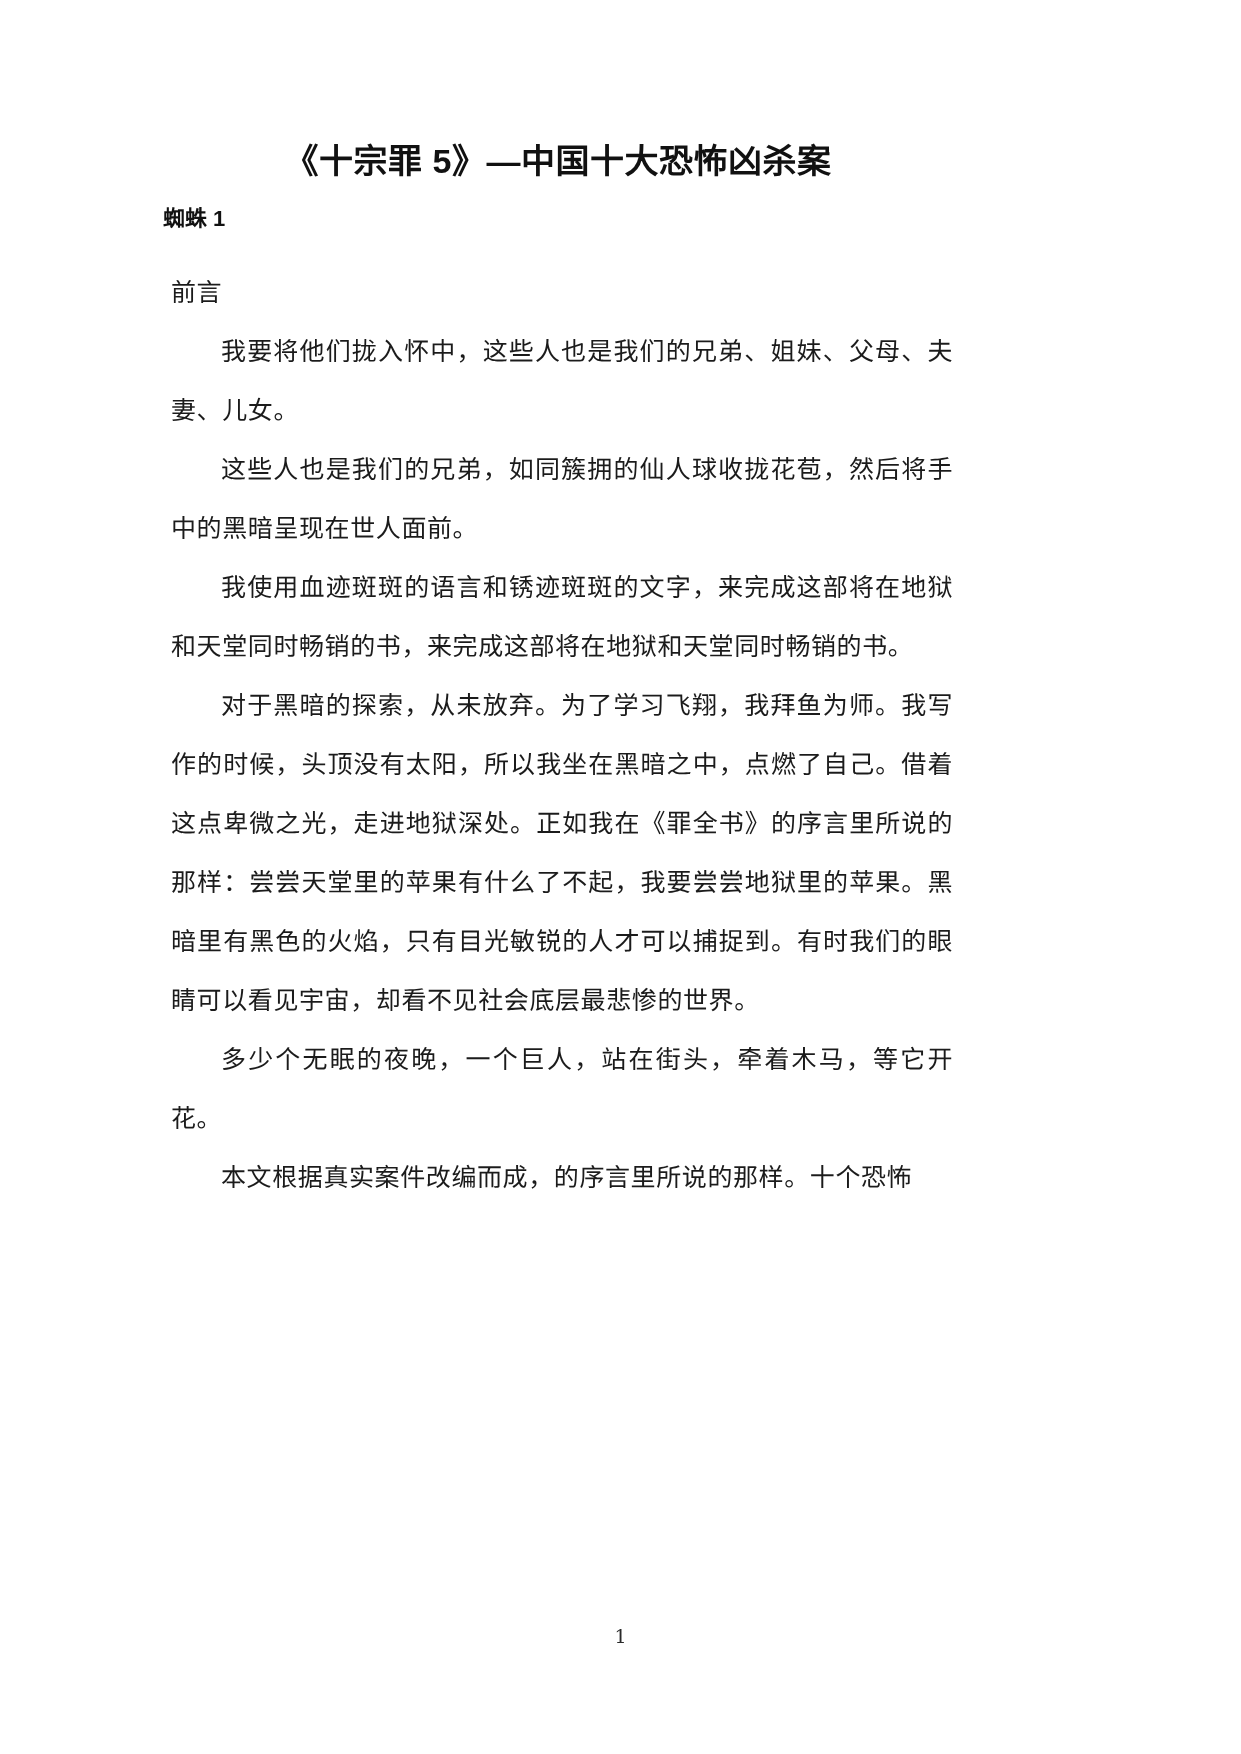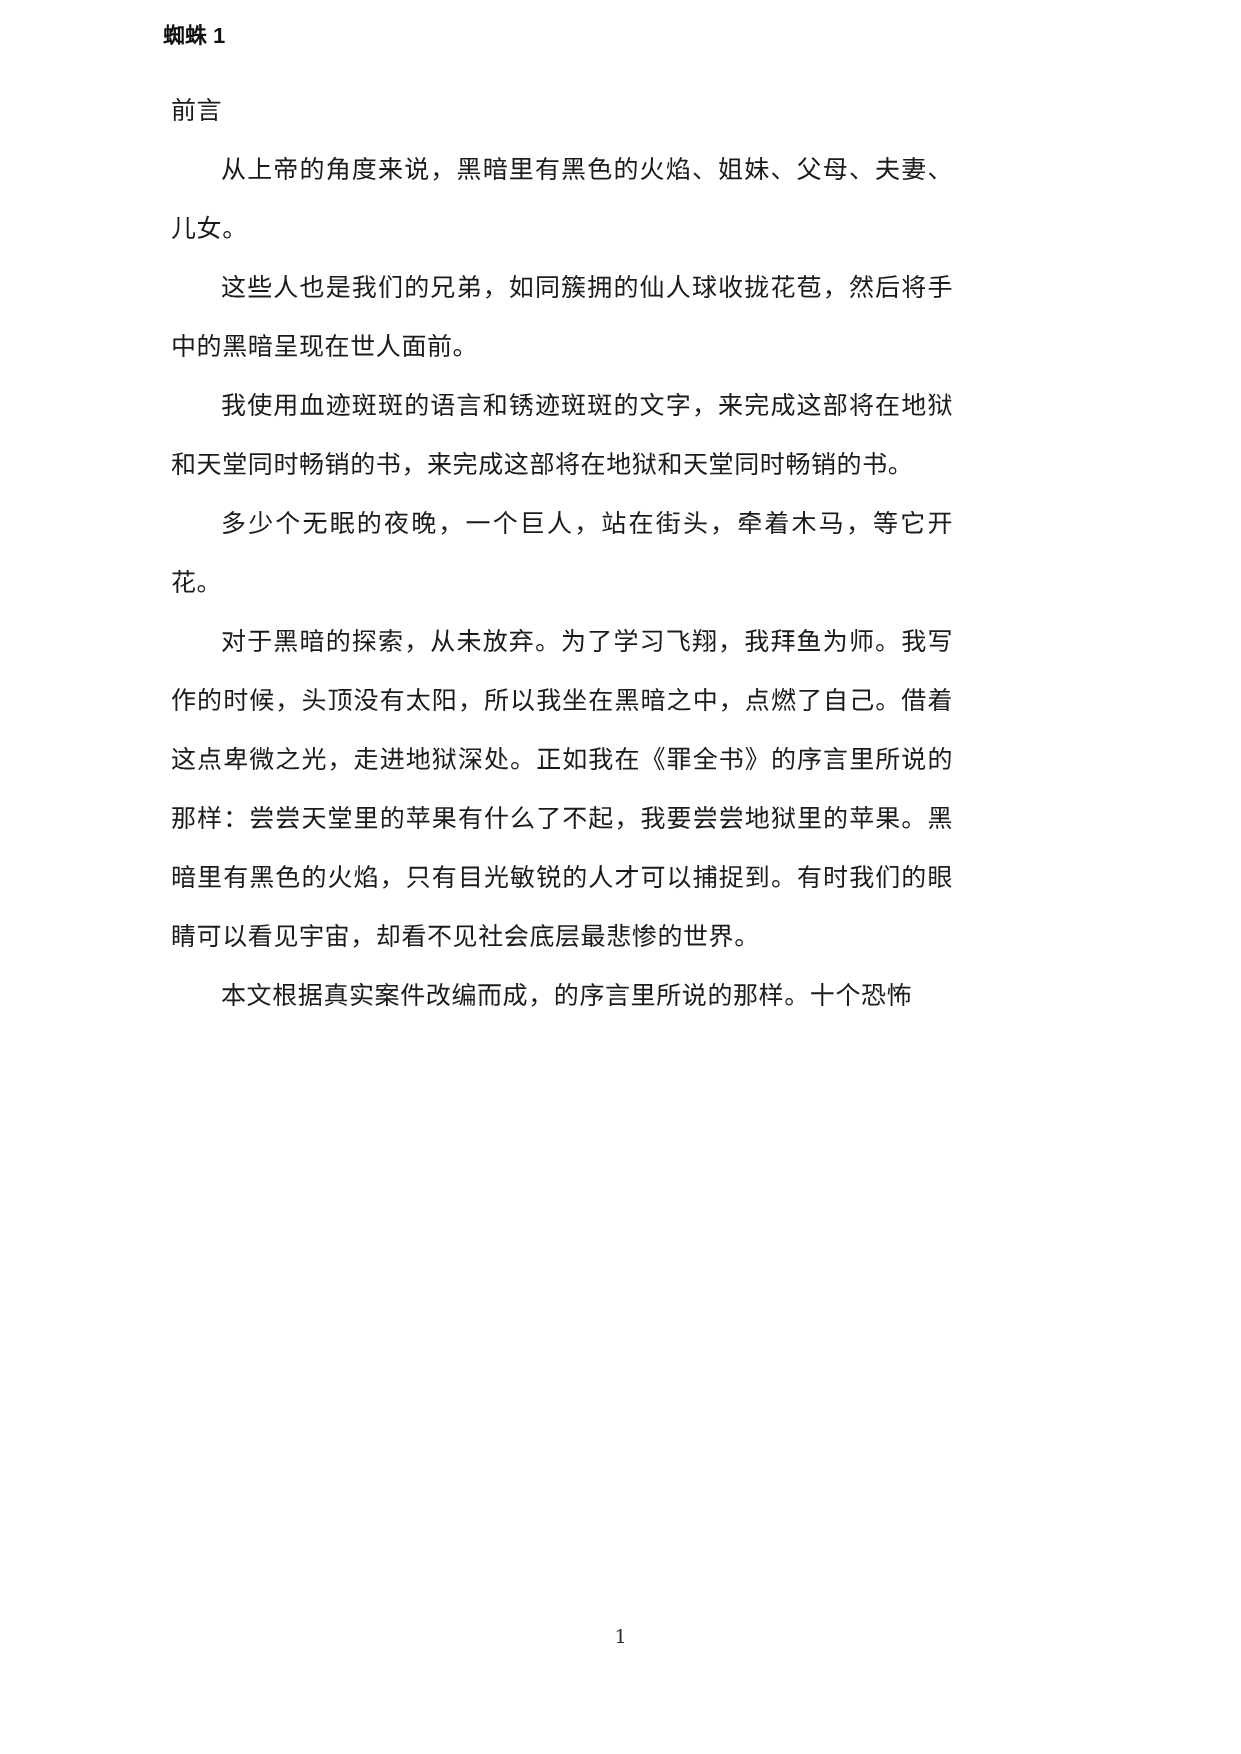--- a/index.html
+++ b/index.html
@@ -86,38 +86,39 @@
     color: #2a2a2a;
   }
 </style>
 </head>
 <body>
 
 <div class="page">
 
   <div class="content">
 
+    <h1 class="doc-title">《十宗罪 5》—中国十大恐怖凶杀案</h1>
 
     <h2 class="doc-subtitle">蜘蛛 1</h2>
 
     <div class="body-block">
 
       <p class="para noindent">前言</p>
 
 
 
-      <p class="para indent">从上帝的角度来说，黑暗里有黑色的火焰、姐妹、父母、夫妻、儿女。</p>
+      <p class="para indent">我要将他们拢入怀中，这些人也是我们的兄弟、姐妹、父母、夫妻、儿女。</p>
 
       <p class="para indent">这些人也是我们的兄弟，如同簇拥的仙人球收拢花苞，然后将手中的黑暗呈现在世人面前。</p>
 
       <p class="para indent">我使用血迹斑斑的语言和锈迹斑斑的文字，来完成这部将在地狱和天堂同时畅销的书，来完成这部将在地狱和天堂同时畅销的书。</p>
 
+      <p class="para indent">对于黑暗的探索，从未放弃。为了学习飞翔，我拜鱼为师。我写作的时候，头顶没有太阳，所以我坐在黑暗之中，点燃了自己。借着这点卑微之光，走进地狱深处。正如我在《罪全书》的序言里所说的那样：尝尝天堂里的苹果有什么了不起，我要尝尝地狱里的苹果。黑暗里有黑色的火焰，只有目光敏锐的人才可以捕捉到。有时我们的眼睛可以看见宇宙，却看不见社会底层最悲惨的世界。</p>
+
       <p class="para indent">多少个无眠的夜晚，一个巨人，站在街头，牵着木马，等它开花。</p>
-
-      <p class="para indent">对于黑暗的探索，从未放弃。为了学习飞翔，我拜鱼为师。我写作的时候，头顶没有太阳，所以我坐在黑暗之中，点燃了自己。借着这点卑微之光，走进地狱深处。正如我在《罪全书》的序言里所说的那样：尝尝天堂里的苹果有什么了不起，我要尝尝地狱里的苹果。黑暗里有黑色的火焰，只有目光敏锐的人才可以捕捉到。有时我们的眼睛可以看见宇宙，却看不见社会底层最悲惨的世界。</p>
 
 
       <p class="para indent">本文根据真实案件改编而成，的序言里所说的那样。十个恐怖</p>
 
     </div>
   </div>
 
   <div class="page-number">1</div>
 
 </div>

